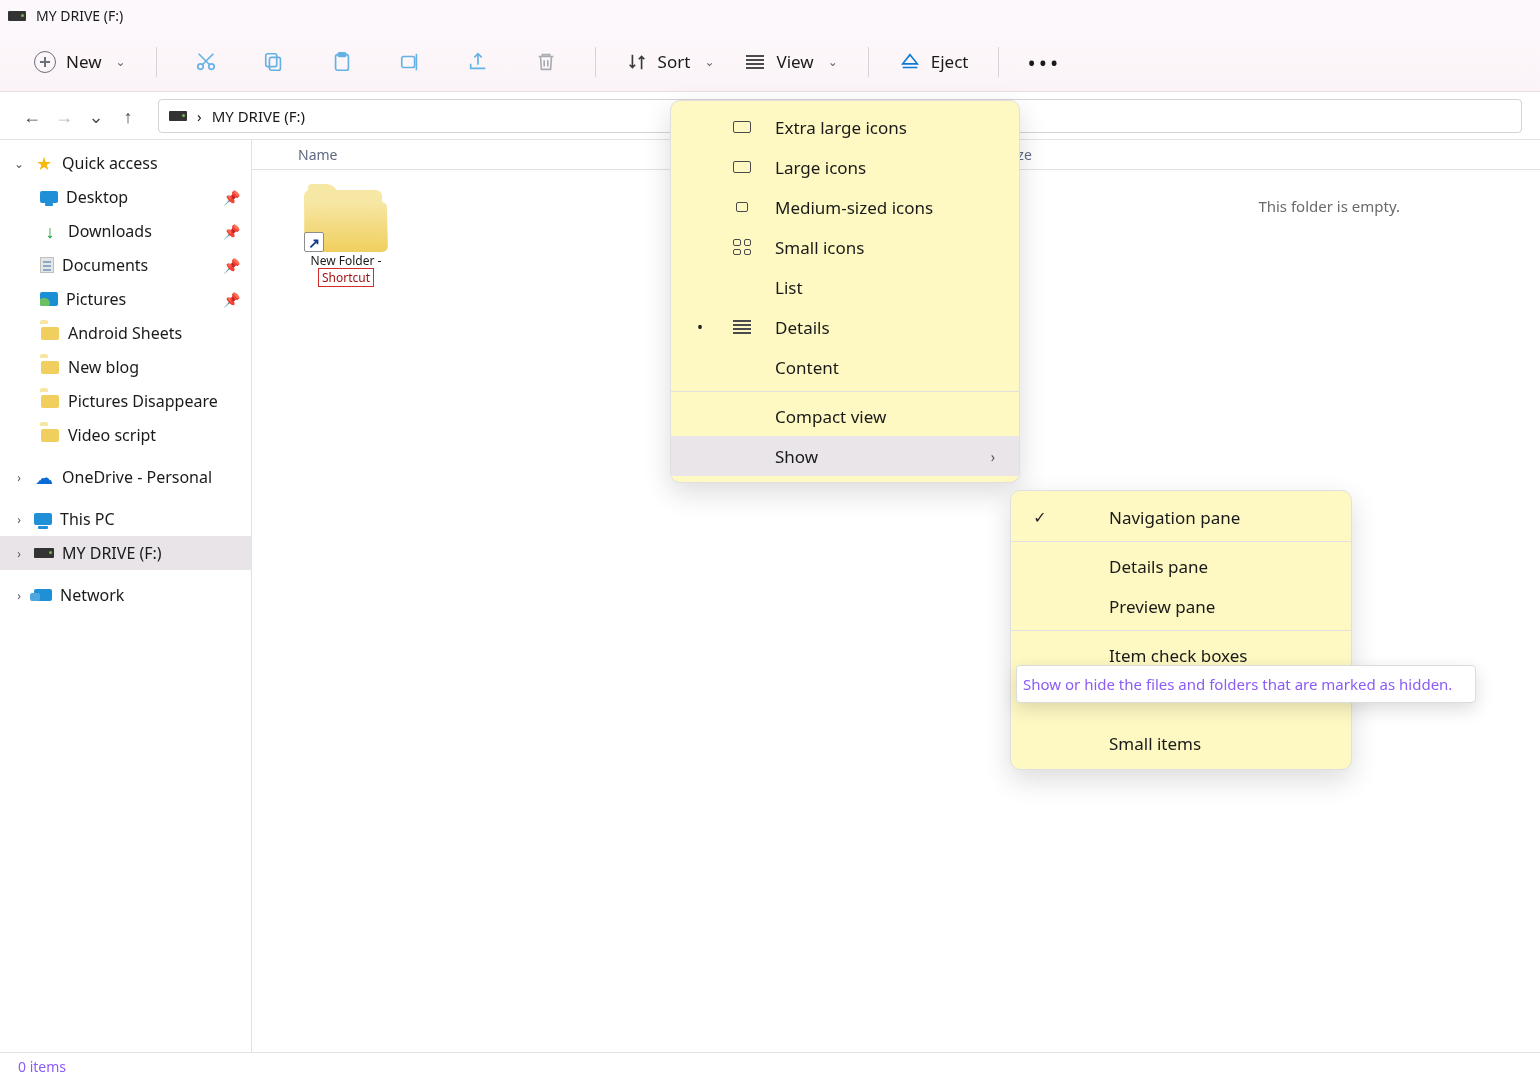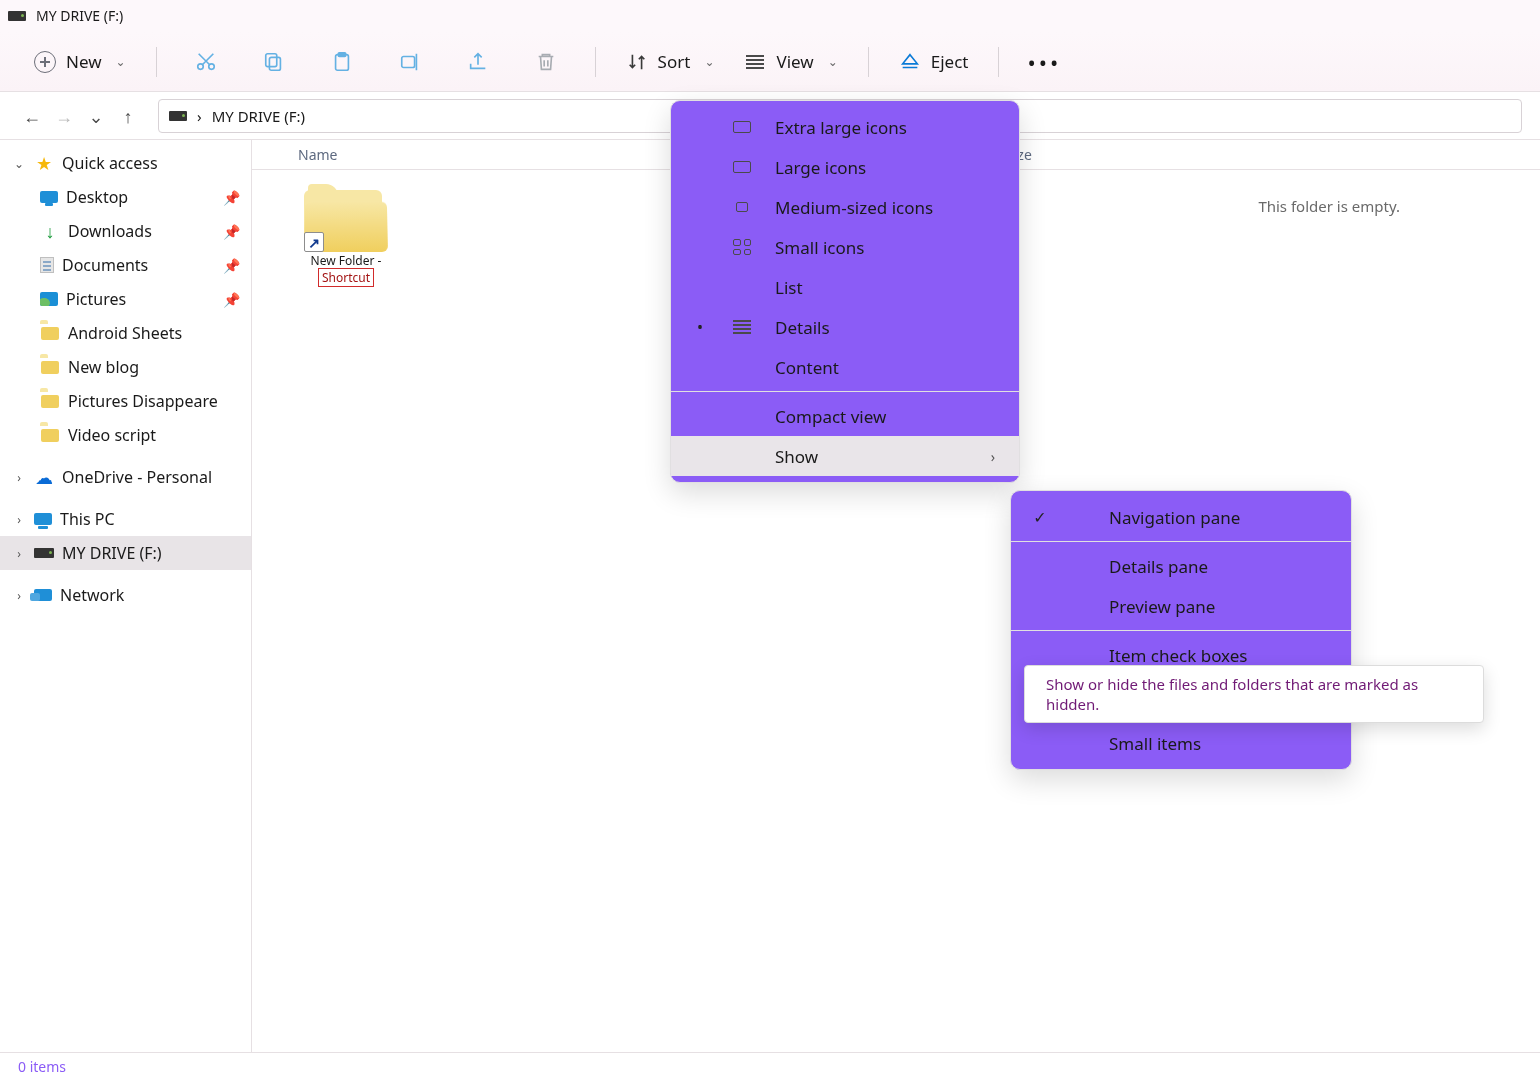--- a/index.html
+++ b/index.html
@@ -139,21 +139,21 @@
   .big-folder .front{position:absolute;left:0;right:0;bottom:0;height:52px;background:linear-gradient(var(--folder1),var(--folder2));border-radius:6px;transform:perspective(200px) rotateX(6deg);transform-origin:bottom;}
   .big-folder .arrow{position:absolute;left:0;bottom:0;width:20px;height:20px;background:#fff;border:1px solid #8d8d8d;display:flex;align-items:center;justify-content:center;font-size:14px;font-weight:bold;color:#113a8f;border-radius:2px;}
   .item .l1{line-height:1.1;}
   .item .l2{display:inline-block;border:1px solid #d12b2b;color:#a31414;padding:0 3px;margin-top:1px;}
 
   
   .status{height:28px;border-top:1px solid var(--border);display:flex;align-items:center;padding:0 18px;font-size:14px;color:#8b5cf6;}
 
   
   .menu{
-    position:absolute;background:#8b5cf6;border:1px solid var(--menu-border);
+    position:absolute;background:#fef9c3;border:1px solid var(--menu-border);
     border-radius:10px;box-shadow:0 10px 28px rgba(0,0,0,.14);
     padding:6px 0;font-size:17px;z-index:50;min-width:320px;
   }
   .mitem{
     display:flex;align-items:center;gap:18px;height:40px;padding:0 24px 0 20px;
     position:relative;
   }
   .mitem .bullet{width:18px;text-align:center;font-size:16px;color:#222;}
   .mitem .gicon{width:30px;height:22px;display:flex;align-items:center;justify-content:center;}
   .mitem .gtxt{flex:1;}
@@ -172,21 +172,21 @@
   .tiles .r{display:flex;gap:4px;align-items:center;}
   .tiles .r .b{width:6px;height:6px;border:1.4px solid #4a4a4a;border-radius:2px;}
   .tiles .r .l{flex:1;height:2px;background:#4a4a4a;}
 
   .chk{width:18px;text-align:center;color:#222;font-size:16px;}
 
   
   .tooltip{
     position:absolute;background:#fff;border:1px solid #dcdcdc;
     box-shadow:0 6px 18px rgba(0,0,0,.14);border-radius:4px;
-    padding:8px 21px;font-size:15px;color:#701a75;max-width:460px;z-index:70;margin-left:8px;
+    padding:8px 6px;font-size:15px;color:#8b5cf6;max-width:460px;z-index:70;
   }
 
 </style>
 </head>
 <body>
 
 <div class="titlebar">
   <span class="drive-glyph"></span>
   <span>MY DRIVE (F:)</span>
 </div>

